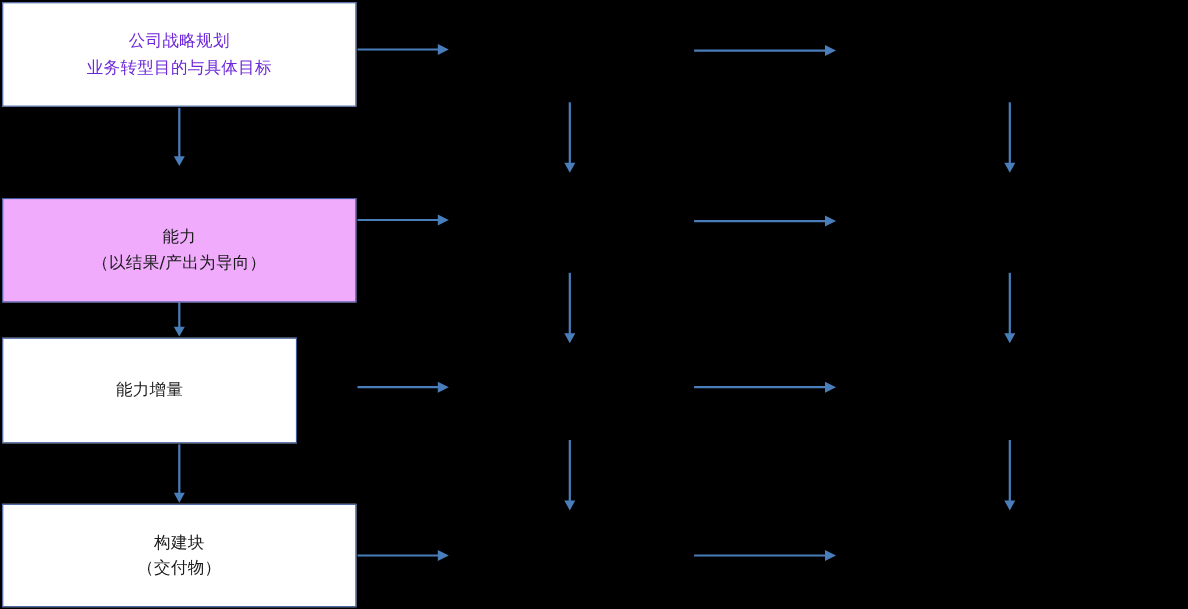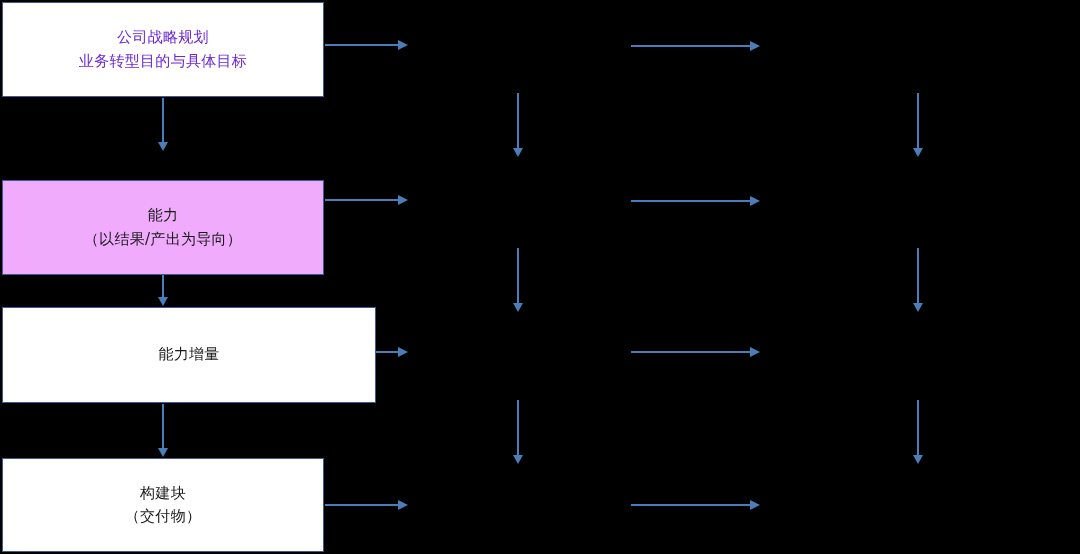--- a/index.html
+++ b/index.html
@@ -94,21 +94,21 @@
     </svg>
   <div id="nodes-layer">
       <div class="node-box" style="left: 2px; top: 2px; width: 322px; height: 95px; background: rgb(255, 255, 255); border-color: rgb(60, 90, 154);">
         <div class="node-label" style="color: #6d28d9;">公司战略规划
 业务转型目的与具体目标</div>
       </div>
       <div class="node-box" style="left: 2px; top: 152px; width: 322px; height: 95px; background: #f0abfc; border-color: rgb(60, 90, 154); margin-top: 28px;">
         <div class="node-label" style="color: rgb(26, 26, 26);">能力
 （以结果/产出为导向）</div>
       </div>
-      <div class="node-box" style="left: 2px; top: 307px; width: 374px; height: 96px; background: rgb(255, 255, 255); border-color: rgb(60, 90, 154);">
+      <div class="node-box" style="left: 2px; top: 307px; width: 268px; height: 96px; background: rgb(255, 255, 255); border-color: rgb(60, 90, 154);">
         <div class="node-label" style="color: rgb(26, 26, 26);">能力增量</div>
       </div>
       <div class="node-box" style="left: 2px; top: 458px; width: 322px; height: 94px; background: rgb(255, 255, 255); border-color: rgb(60, 90, 154);">
         <div class="node-label" style="color: rgb(26, 26, 26); text-align: center;">构建块
 （交付物）</div>
       </div>
     </div>
 </div>
 
 </body></html>

